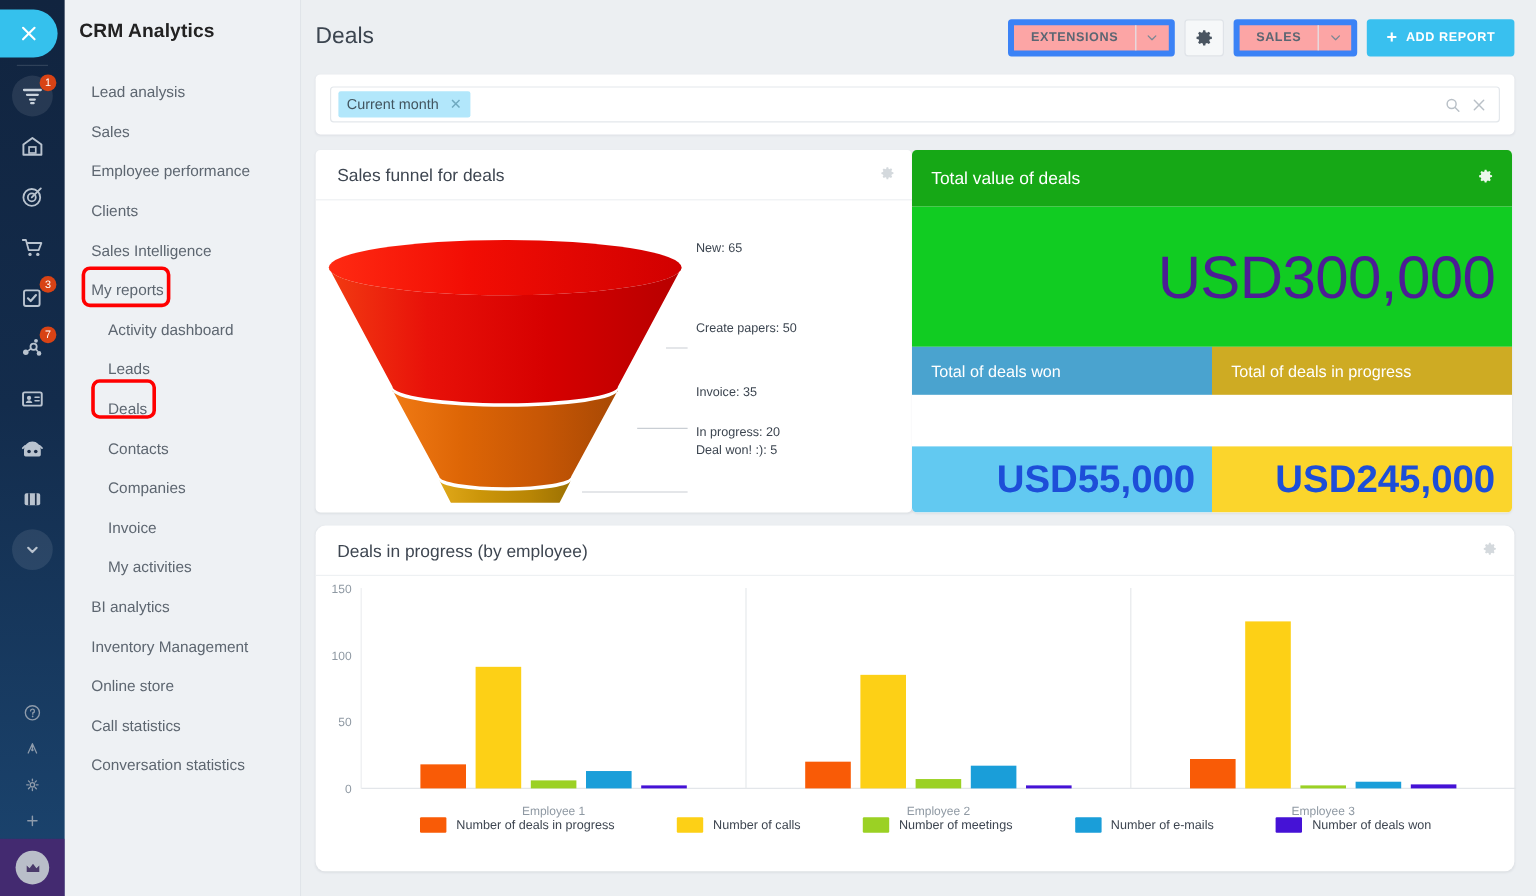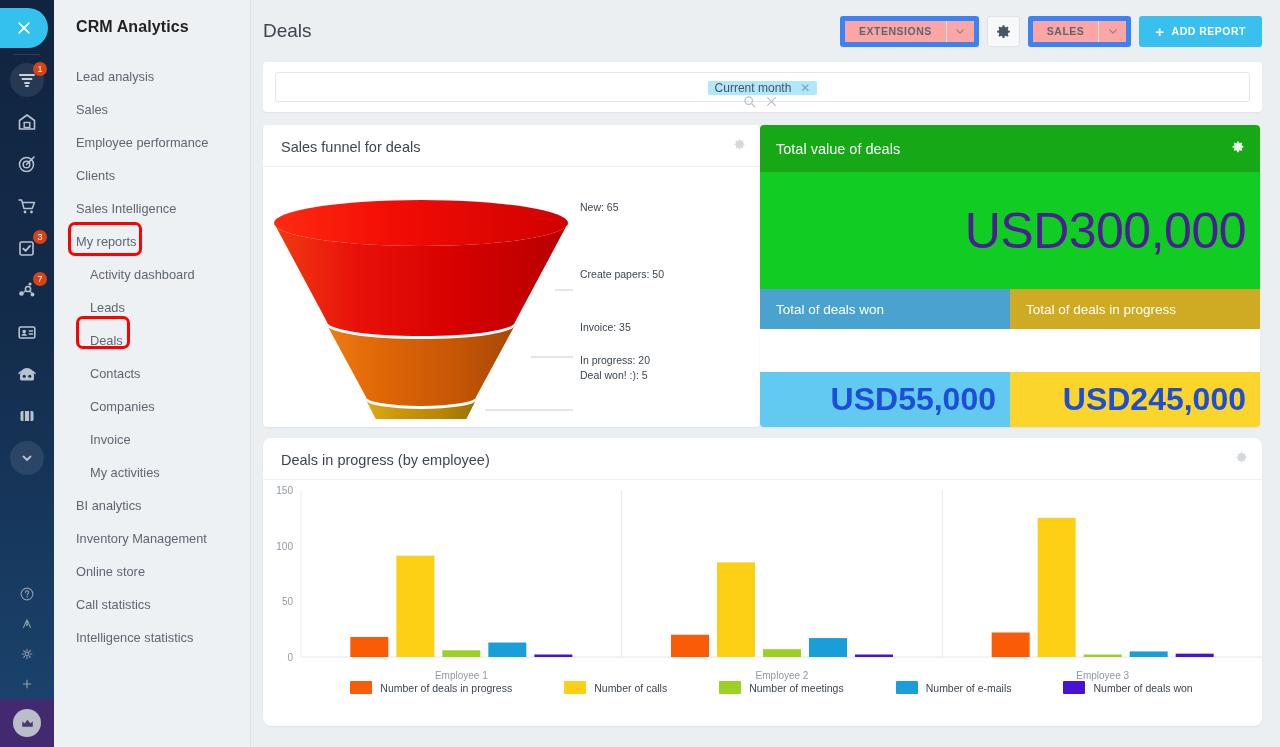--- a/index.html
+++ b/index.html
@@ -95,21 +95,21 @@
   .nav {
     width: 197px; flex: 0 0 197px;
     background: #eef1f4;
     height: 747px;
     padding-top: 18px;
     position: relative;
     border-right: 1px solid #e0e4e9;
   }
   .nav-title {
     font-size: 16px; font-weight: bold;
-    color: #222; padding: 0 0 0 22px;
+    color: #222; padding: 0 0 0 12px;
     margin-bottom: 24px;
     letter-spacing: .1px;
   }
   .nav-item {
     font-size: 12.8px;
     color: #5d6670;
     padding: 0 0 0 22px;
     height: 33px;
     line-height: 33px;
     white-space: nowrap;
@@ -193,22 +193,21 @@
     background: #fff;
     border-radius: 4px;
     padding: 10px 12px;
     box-shadow: 0 1px 2px rgba(30,40,60,.06);
   }
   .filterbar {
     height: 30px;
     border: 1px solid #e3e7eb;
     border-radius: 3px;
     display: flex; align-items: center;
-    padding: 8px 6px;
-    flex-direction: column;
+    padding: 0 6px;
   }
   .chip {
     background: #b2e7fb;
     height: 22px;
     border-radius: 2px;
     display: flex; align-items: center;
     padding: 0 7px;
     font-size: 12px;
     color: #42555f;
     gap: 9px;
@@ -467,21 +466,21 @@
     <div class="nav-item sub">Leads</div>
     <div class="nav-item sub">Deals</div>
     <div class="nav-item sub">Contacts</div>
     <div class="nav-item sub">Companies</div>
     <div class="nav-item sub">Invoice</div>
     <div class="nav-item sub">My activities</div>
     <div class="nav-item">BI analytics</div>
     <div class="nav-item">Inventory Management</div>
     <div class="nav-item">Online store</div>
     <div class="nav-item">Call statistics</div>
-    <div class="nav-item">Intelligence statistics</div>
+    <div class="nav-item">Conversation statistics</div>
   </div>
 
   <div class="nav-hl" id="hl-myreports"></div>
   <div class="nav-hl" id="hl-deals"></div>
 
   <div class="main">
 
     <div class="topbar">
       <div class="page-title">Deals</div>
 

